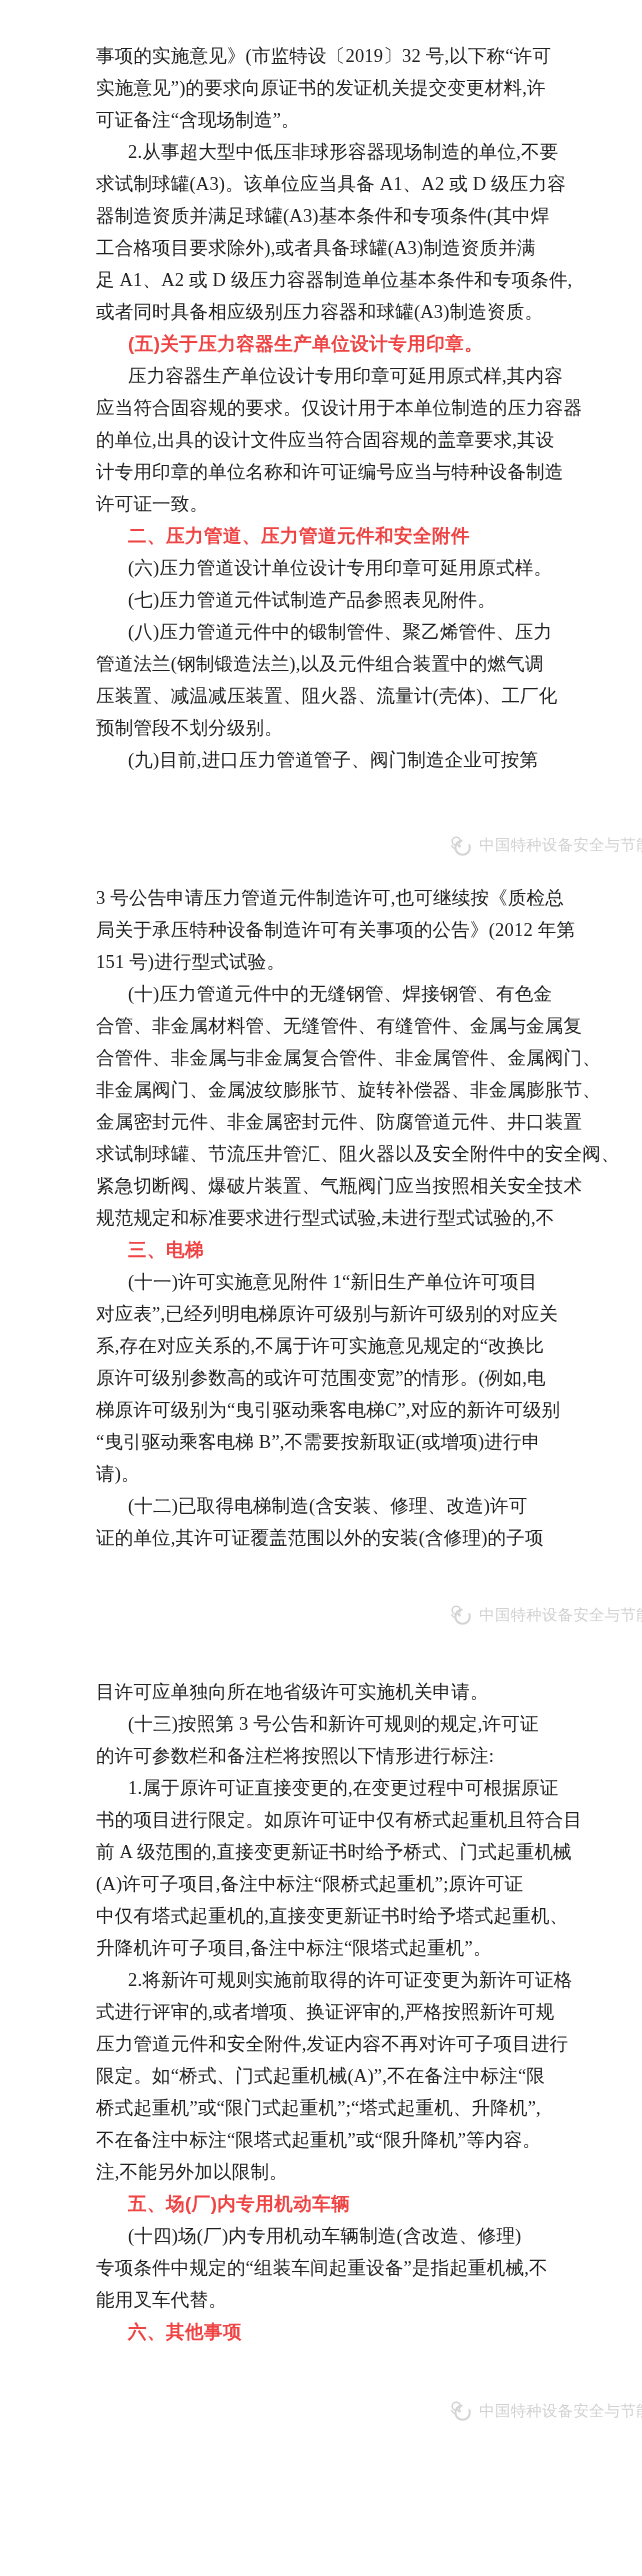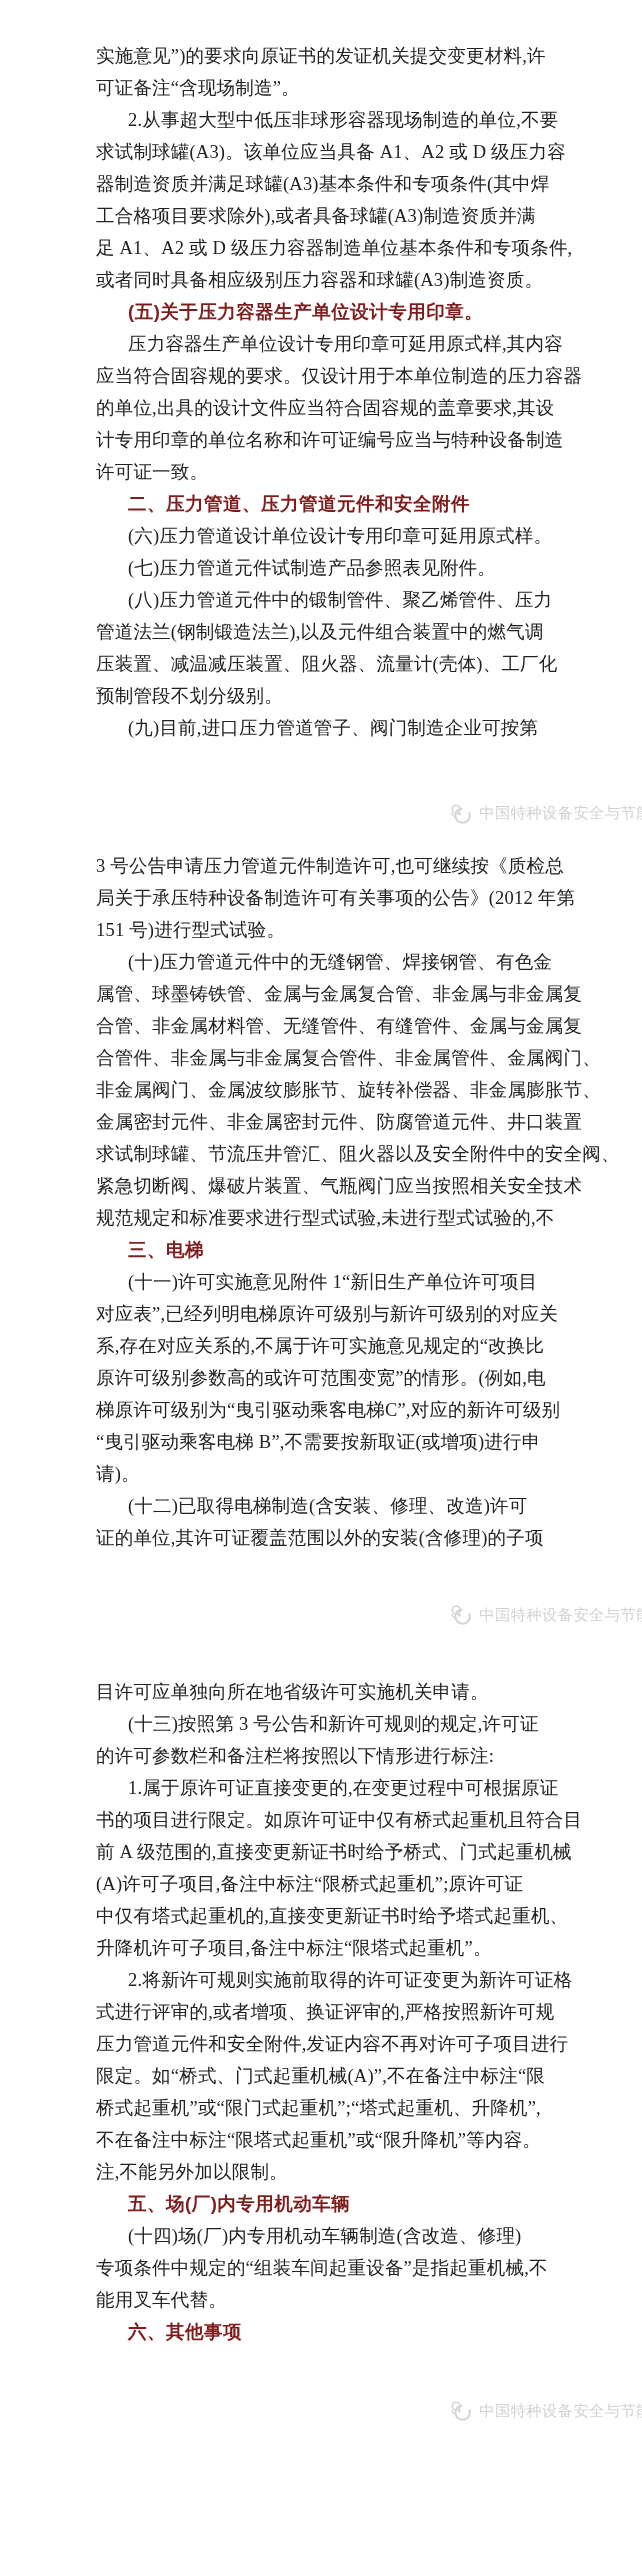--- a/index.html
+++ b/index.html
@@ -24,21 +24,21 @@
     font-size:18.5px;
     letter-spacing:0.2px;
     white-space:nowrap;
     color:#212121;
   }
   .line.first{ text-indent:32px; }
   .line.heading{
     text-indent:32px;
     font-family:"Liberation Sans","DejaVu Sans",sans-serif;
     font-weight:700;
-    color:#7f1d1d;
+    color:#ef4444;
     letter-spacing:0.5px;
   }
   .gap{ width:100%; }
   .wm-row{
     height:27px;
     display:flex;
     align-items:center;
     justify-content:flex-end;
     padding-right:20px;
     margin-left:-96px; 
@@ -53,20 +53,21 @@
     font-family:"Liberation Sans","DejaVu Sans",sans-serif;
     white-space:nowrap;
   }
   .wm-logo{ margin-right:4.8px; flex:0 0 auto; }
 </style>
 </head>
 <body>
 
 <div class="page">
   <div class="content">
+      <div class="line cont">事项的实施意见》(市监特设〔2019〕32 号,以下称“许可</div>
       <div class="line cont">实施意见”)的要求向原证书的发证机关提交变更材料,许</div>
       <div class="line cont">可证备注“含现场制造”。</div>
       <div class="line first">2.从事超大型中低压非球形容器现场制造的单位,不要</div>
       <div class="line cont">求试制球罐(A3)。该单位应当具备 A1、A2 或 D 级压力容</div>
       <div class="line cont">器制造资质并满足球罐(A3)基本条件和专项条件(其中焊</div>
       <div class="line cont">工合格项目要求除外),或者具备球罐(A3)制造资质并满</div>
       <div class="line cont">足 A1、A2 或 D 级压力容器制造单位基本条件和专项条件,</div>
       <div class="line cont">或者同时具备相应级别压力容器和球罐(A3)制造资质。</div>
       <div class="line heading">(五)关于压力容器生产单位设计专用印章。</div>
       <div class="line first">压力容器生产单位设计专用印章可延用原式样,其内容</div>
@@ -90,21 +91,20 @@
           <circle cx="14" cy="15" r="2" fill="#d8d8d8"></circle>
           <path d="M4 14 q2 4 5 5" fill="none" stroke="#d8d8d8" stroke-width="2"></path>
         </svg>
         <span class="wm-text">中国特种设备安全与节能促进会</span>
       </div>
       <div class="gap" style="height: 22.5px;"></div>
       <div class="line cont">3 号公告申请压力管道元件制造许可,也可继续按《质检总</div>
       <div class="line cont">局关于承压特种设备制造许可有关事项的公告》(2012 年第</div>
       <div class="line cont">151 号)进行型式试验。</div>
       <div class="line first">(十)压力管道元件中的无缝钢管、焊接钢管、有色金</div>
-      <div class="line cont">属管、球墨铸铁管、金属与金属复合管、非金属与非金属复</div>
       <div class="line cont">合管、非金属材料管、无缝管件、有缝管件、金属与金属复</div>
       <div class="line cont">合管件、非金属与非金属复合管件、非金属管件、金属阀门、</div>
       <div class="line cont">非金属阀门、金属波纹膨胀节、旋转补偿器、非金属膨胀节、</div>
       <div class="line cont">金属密封元件、非金属密封元件、防腐管道元件、井口装置</div>
       <div class="line cont">求试制球罐、节流压井管汇、阻火器以及安全附件中的安全阀、</div>
       <div class="line cont">紧急切断阀、爆破片装置、气瓶阀门应当按照相关安全技术</div>
       <div class="line cont">规范规定和标准要求进行型式试验,未进行型式试验的,不</div>
       <div class="line heading">三、电梯</div>
       <div class="line first">(十一)许可实施意见附件 1“新旧生产单位许可项目</div>
       <div class="line cont">对应表”,已经列明电梯原许可级别与新许可级别的对应关</div>

